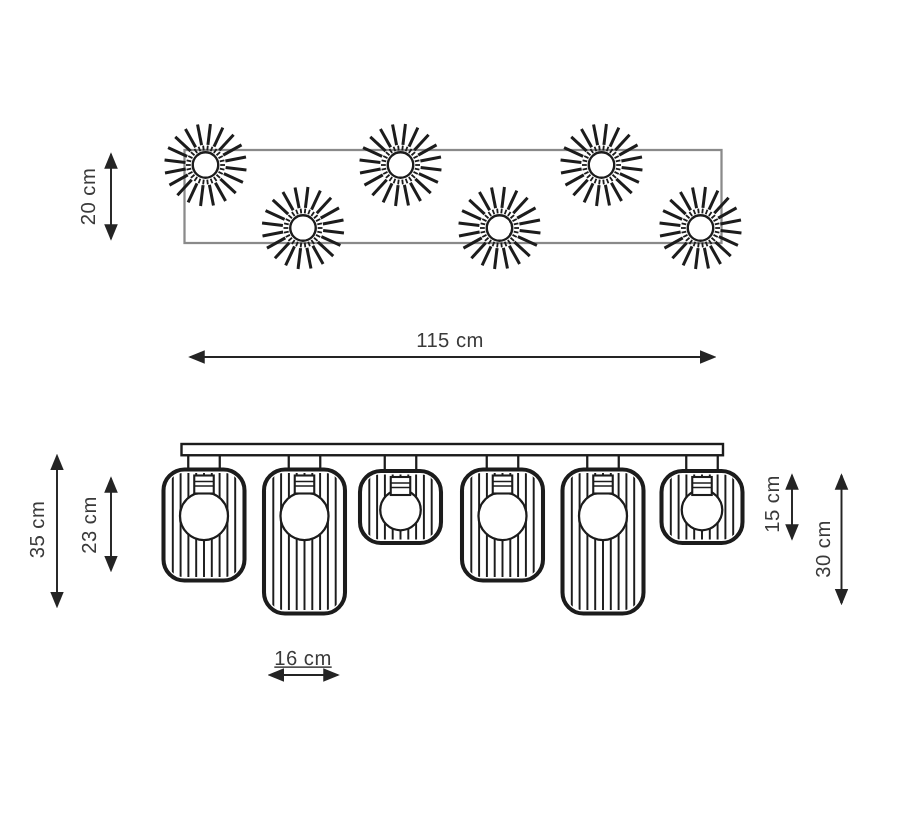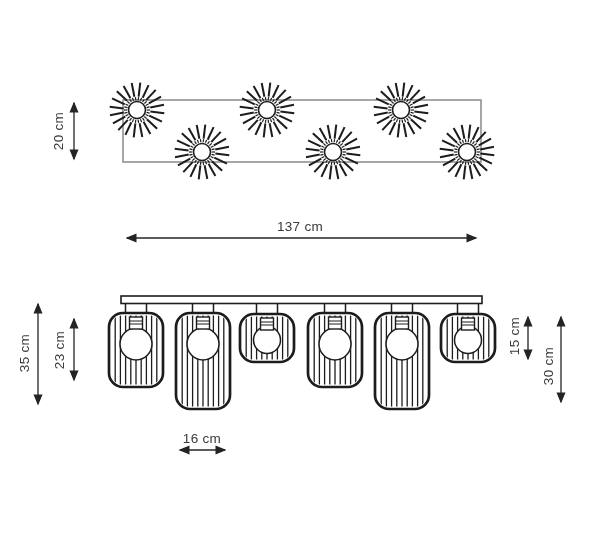--- a/index.html
+++ b/index.html
@@ -470,19 +470,19 @@
       <line x1="127" y1="238" x2="476" y2="238" marker-start="url(#arrow)" marker-end="url(#arrow)"></line>
       <line x1="38" y1="304" x2="38" y2="404" marker-start="url(#arrow)" marker-end="url(#arrow)"></line>
       <line x1="74" y1="319" x2="74" y2="380" marker-start="url(#arrow)" marker-end="url(#arrow)"></line>
       <line x1="180" y1="450" x2="225" y2="450" marker-start="url(#arrow)" marker-end="url(#arrow)"></line>
       <line x1="528" y1="317" x2="528" y2="359" marker-start="url(#arrow)" marker-end="url(#arrow)"></line>
       <line x1="561" y1="317" x2="561" y2="402" marker-start="url(#arrow)" marker-end="url(#arrow)"></line>
     </g>
   </svg>
 
   <div class="dim-label vertical" style="left:59px;top:131px;">20 cm</div>
-  <div class="dim-label" style="left:300px;top:227px;">137 cm</div>
+  <div class="dim-label" style="left:300px;top:227px;">115 cm</div>
   <div class="dim-label vertical" style="left:25px;top:353px;">35 cm</div>
   <div class="dim-label vertical" style="left:60px;top:350px;">23 cm</div>
-  <div class="dim-label" style="left:202px;top:439px;">16 cm</div>
+  <div class="dim-label" style="left:202px;top:439px;text-decoration:underline;">16 cm</div>
   <div class="dim-label vertical" style="left:515px;top:336px;">15 cm</div>
   <div class="dim-label vertical" style="left:549px;top:366px;">30 cm</div>
 </div>
 
 </body></html>

